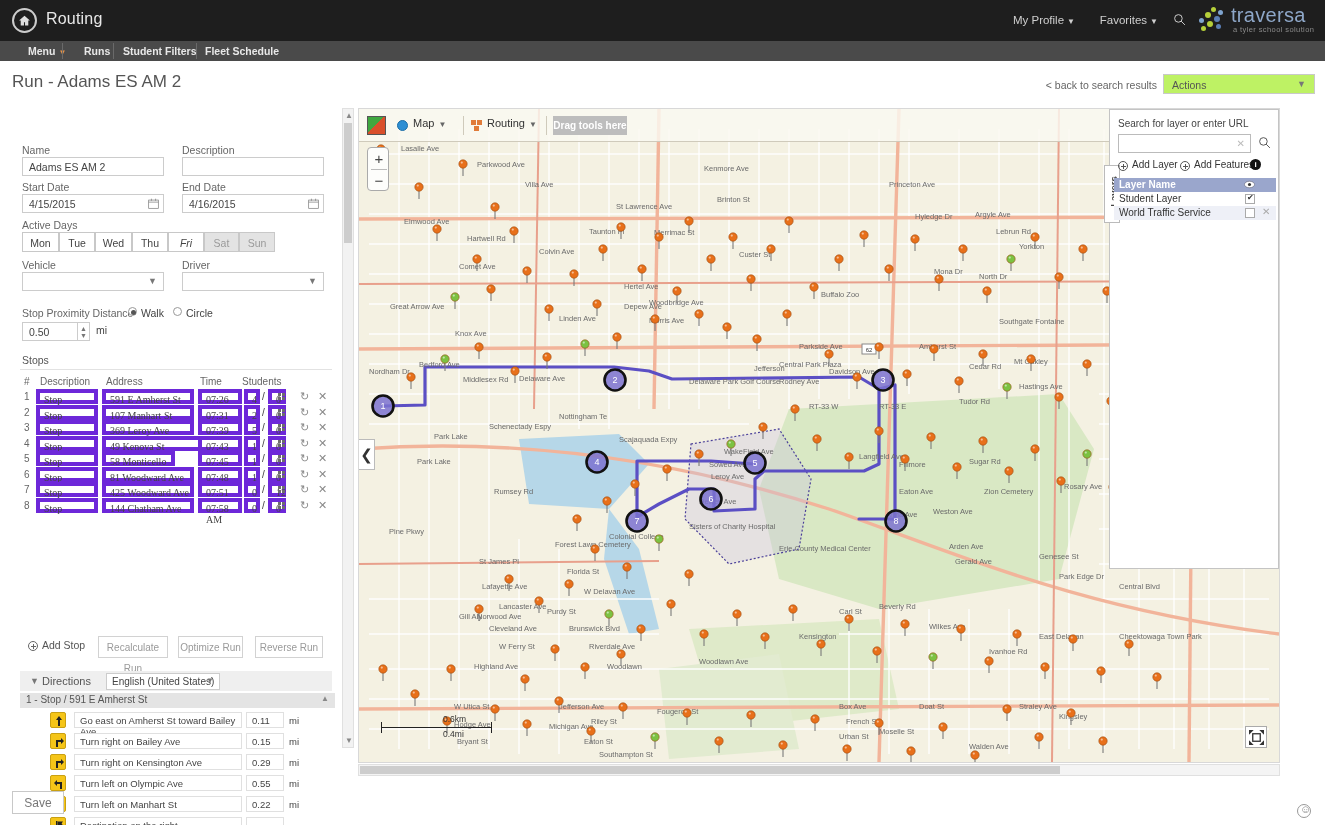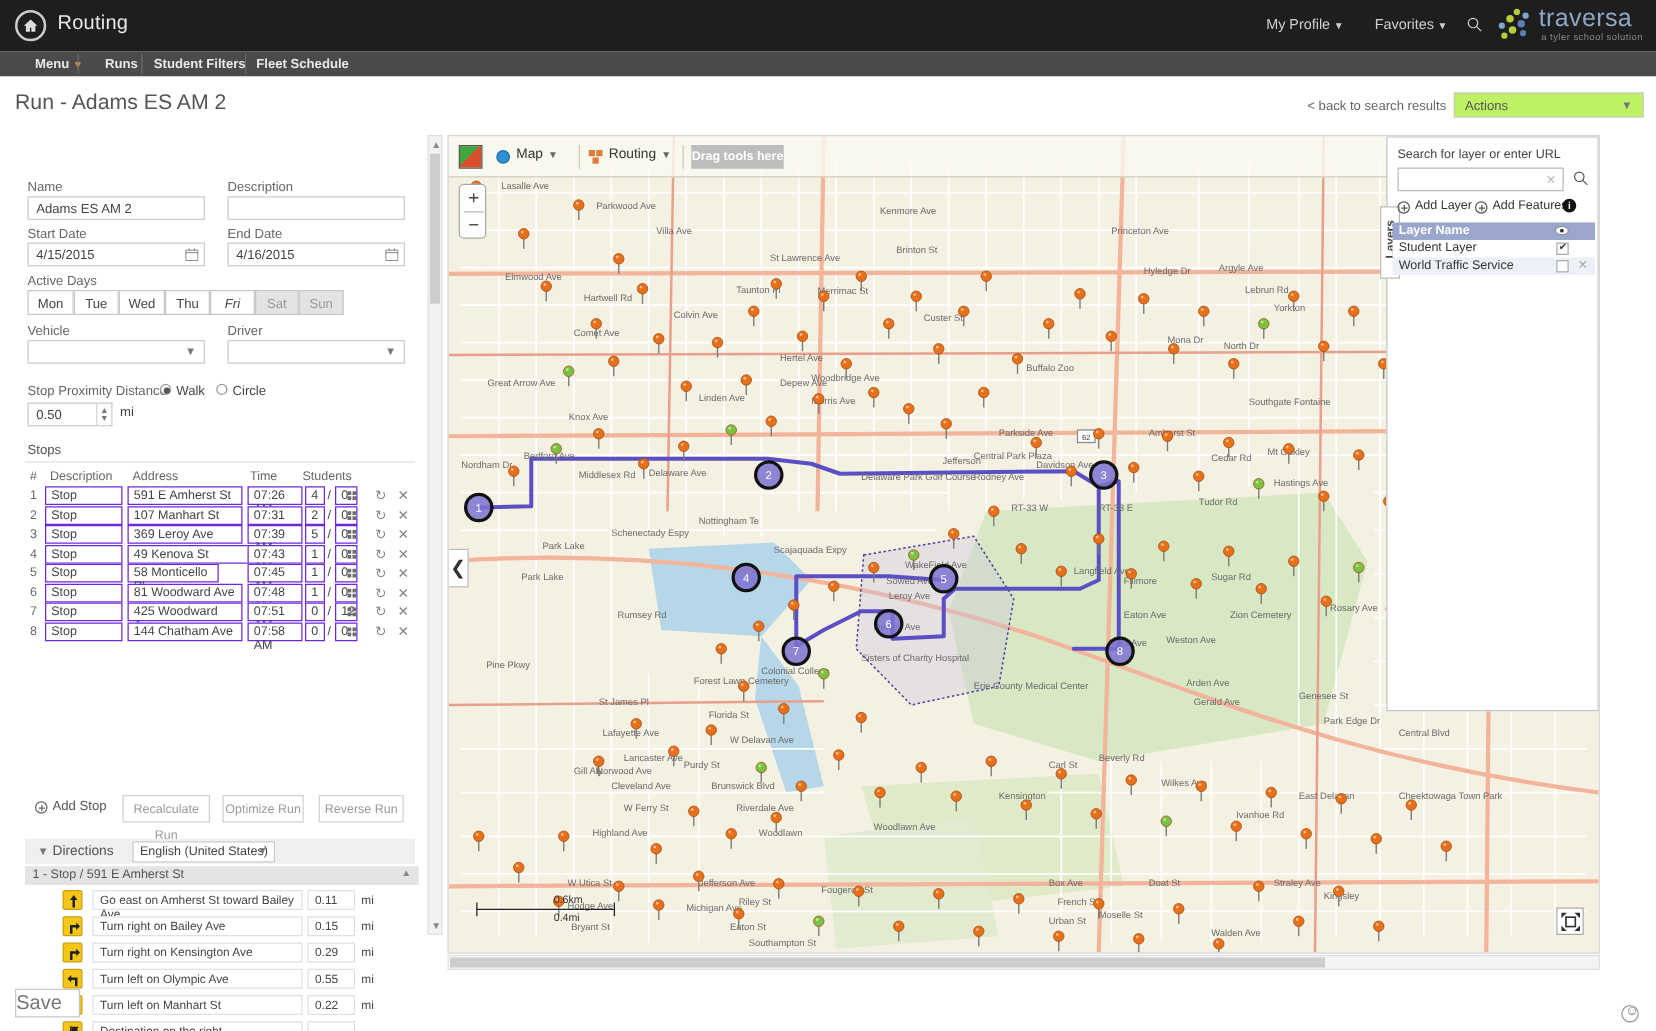--- a/index.html
+++ b/index.html
@@ -123,22 +123,22 @@
   }
   .spin {
     position:absolute; width:12px; height:19px; border:1px solid #ccc; border-left:none; background:#fff;
   }
   .spin .up, .spin .dn { position:absolute; left:2px; font-size:7px; color:#777; line-height:8px; }
 
   
   .stops-hr { position:absolute; left:10px; top:368px; width:312px; height:1px; background:#e2e2e2; }
   .st-head { position:absolute; font-size:10px; color:#666; }
   .st-cell {
-    position:absolute; height:15px; border:1px solid #6d28d9; background:#fff;
-    font-size:10px; color:#444;
+    position:absolute; height:15px; border:4px solid #6d28d9; background:#fff;
+    font-size:10px; color:#444;font-family:Liberation Serif, serif;
   }
   .st-cell .t { position:absolute; left:4px; top:1px; }
   .st-num { position:absolute; font-size:10px; color:#666; }
   .st-plain { position:absolute; font-size:10px; color:#444; }
   .grid-ico { position:absolute; width:8px; height:8px; }
   .grid-ico i {
     position:absolute; width:3px; height:3px; background:#6d6d6d; display:block;
   }
   .op-ico { position:absolute; font-size:11px; color:#888; }
 
@@ -321,22 +321,22 @@
     position:absolute; right:-12px; top:0; width:12px; height:655px; background:#f4f4f4; border:1px solid #e0e0e0;
   }
   .map-hscroll {
     position:absolute; left:0; top:655px; width:922px; height:12px; background:#f4f4f4; border:1px solid #e0e0e0;
   }
   .map-hscroll .thumb { position:absolute; left:1px; top:1px; width:700px; height:8px; background:#cdcdcd; }
 
   
   .save-btn {
     position:absolute; left:12px; top:791px; width:52px; height:23px;
-    border:1px solid #c8c8c8; background:#fff; font-size:16px; color:#777;
-    text-align:left; line-height:22px;
+    border:1px solid #c8c8c8; background:#fff; font-size:12px; color:#777;
+    text-align:center; line-height:22px;
   }
   .smiley {
     position:absolute; right:14px; top:804px; width:14px; height:14px;
     border:1px solid #999; border-radius:50%;
   }
   .smiley::before {
     content:'\263A'; position:absolute; left:2px; top:-2px; font-size:11px; color:#888;
   }
 </style>
 </head>

